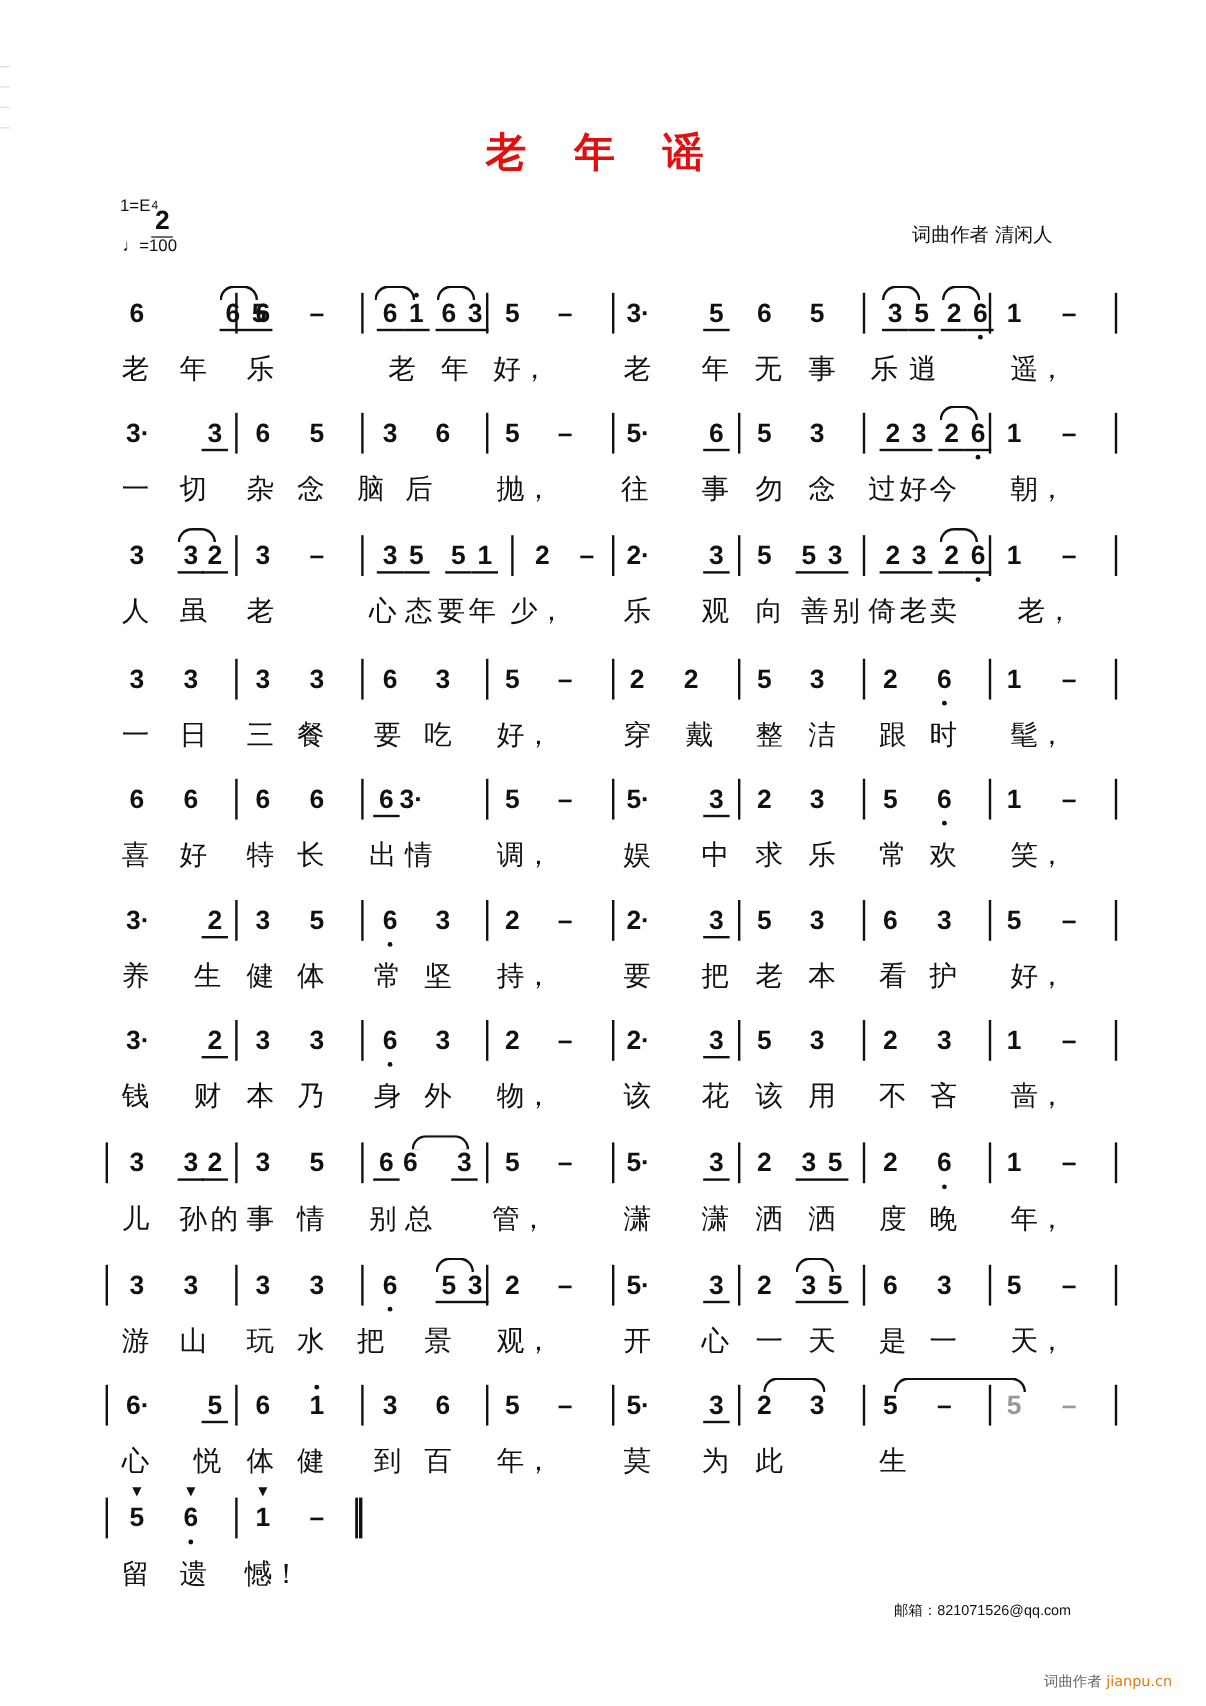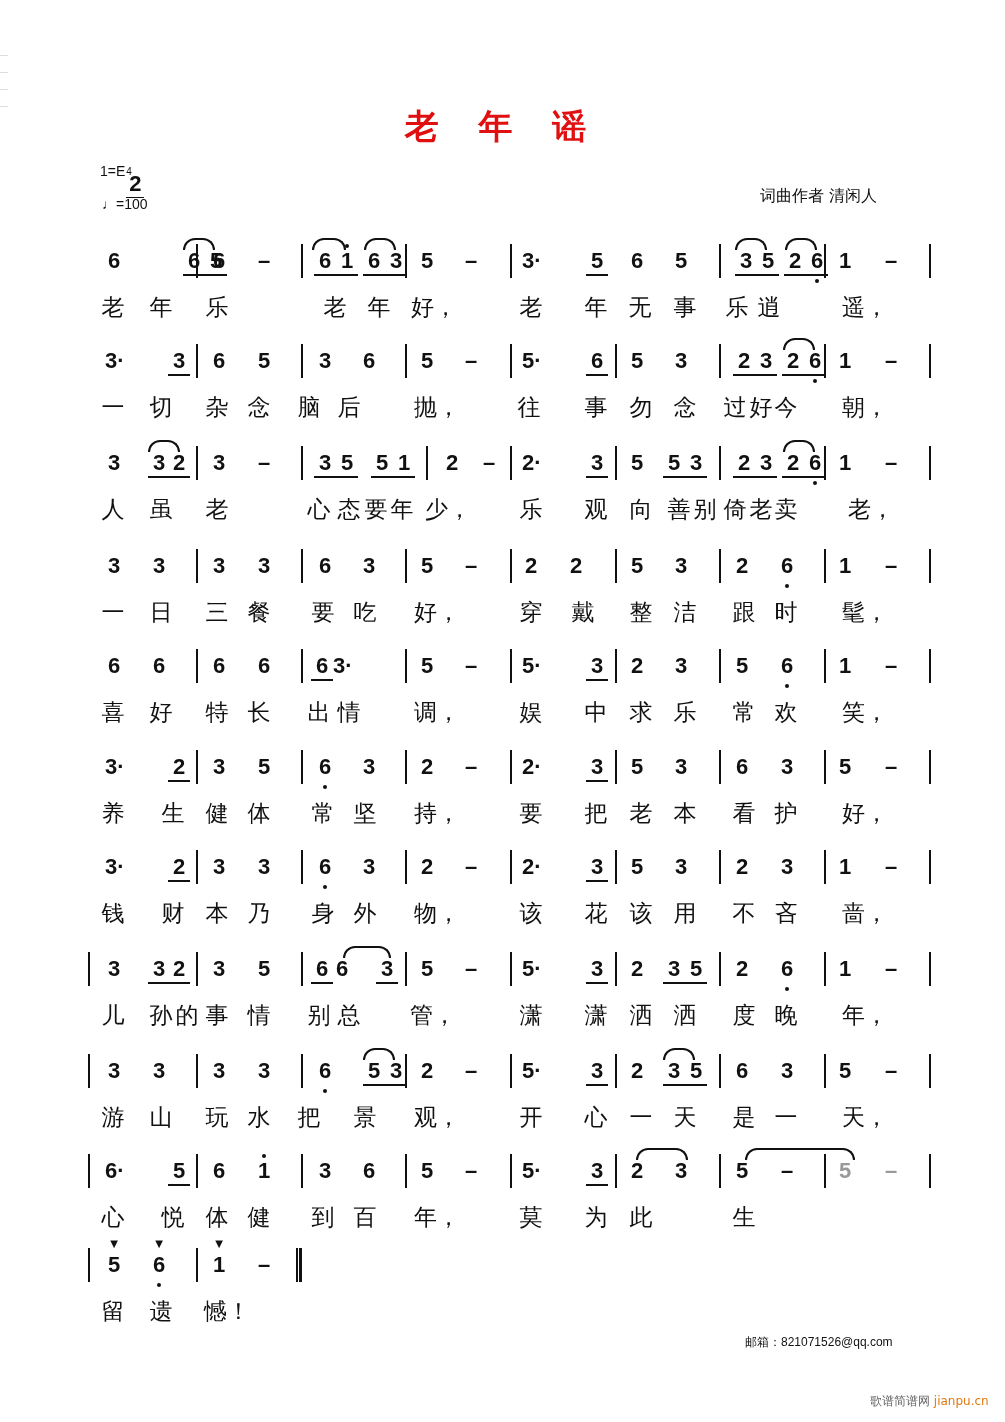--- a/index.html
+++ b/index.html
@@ -536,13 +536,13 @@
       </div>
       <div class="lyrics">
         <span class="l" style="left: 100px;">留</span>
         <span class="l" style="left: 148px;">遗</span>
         <span class="l" style="left: 204px;">憾！</span>
       </div>
     </div>
   </div>
 
 <div class="footer-mail">邮箱：821071526@qq.com</div>
-<div class="watermark"><span>歌谱简谱网</span> <span class="en">jianpu.cn</span></div>
+<div class="watermark"><span>词曲作者</span> <span class="en">jianpu.cn</span></div>
 
 </body></html>

